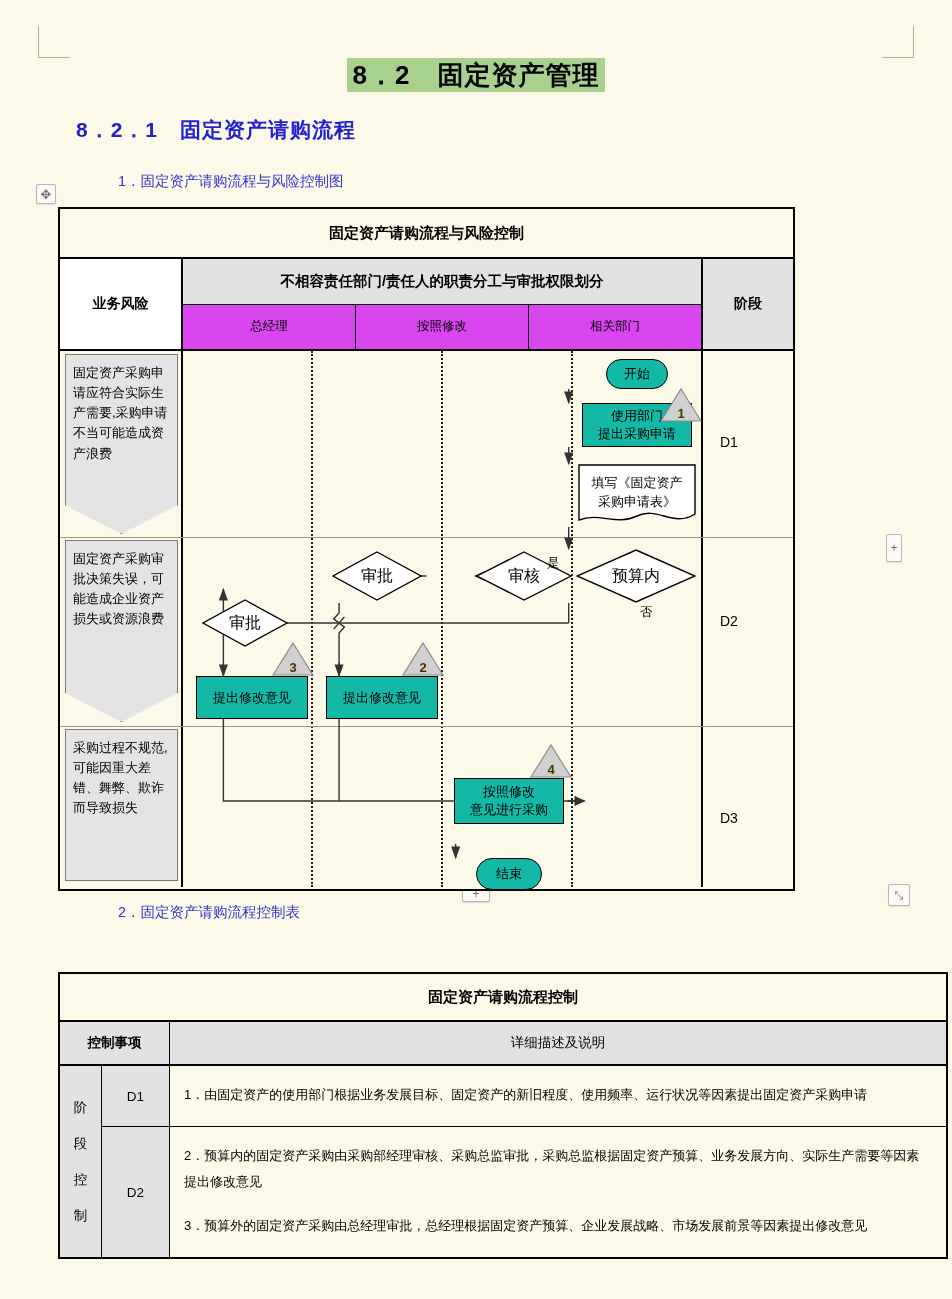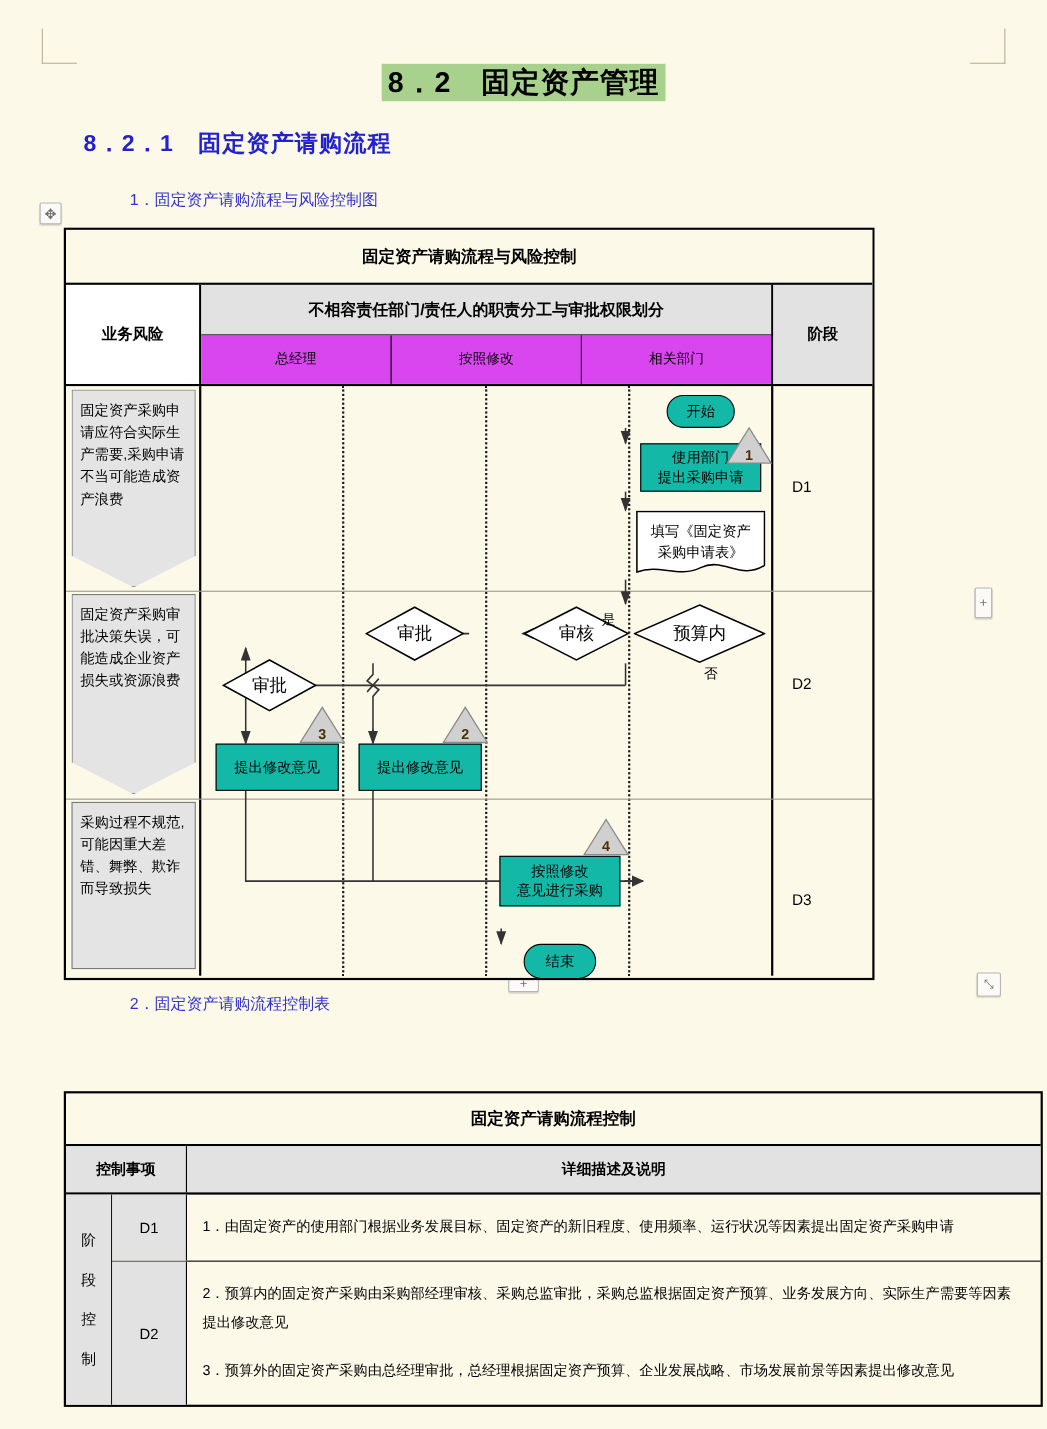--- a/index.html
+++ b/index.html
@@ -133,31 +133,31 @@
     padding-bottom:2px;
   }
   .badge svg { position:absolute; inset:0; }
   .badge b { position:relative; z-index:2; font-weight:bold; color:#4a3000; }
   .edge-lbl { position:absolute; font-size:12.5px; color:#000; }
 
   svg.wires { position:absolute; left:0; top:0; width:100%; height:100%; overflow:visible; pointer-events:none; }
 
   
   .ctltable {
-    position:absolute; left:58px; top:992px; width:890px;
+    position:absolute; left:58px; top:972px; width:890px;
     border:2px solid #000; background:#fdf9e9;
   }
   .ct-title {
     height:48px; border-bottom:2px solid #000;
     display:flex; align-items:center; justify-content:center;
     font-weight:bold; font-size:15px;
   }
   .ct-head { display:flex; height:44px; border-bottom:2px solid #000; background:#e2e2e2; }
   .ct-h1 { width:110px; border-right:1px solid #000; display:flex; align-items:center; justify-content:center; font-weight:bold; font-size:13.5px; }
-  .ct-h2 { flex:1; display:flex; align-items:center; justify-content:center; font-weight:bold; font-size:13.5px; }
+  .ct-h2 { flex:1; display:flex; align-items:center; justify-content:center; font-weight:normal; font-size:13.5px; }
   .ct-body { display:flex; }
   .ct-vlabel {
     width:42px; border-right:1px solid #000; background:#e2e2e2;
     display:flex; flex-direction:column; align-items:center; justify-content:center;
     font-size:13.5px; letter-spacing:0; padding:10px 0; gap:18px;
   }
   .ct-rows { flex:1; }
   .ct-row { display:flex; border-bottom:1px solid #000; }
   .ct-row:last-child { border-bottom:none; }
   .ct-code {

